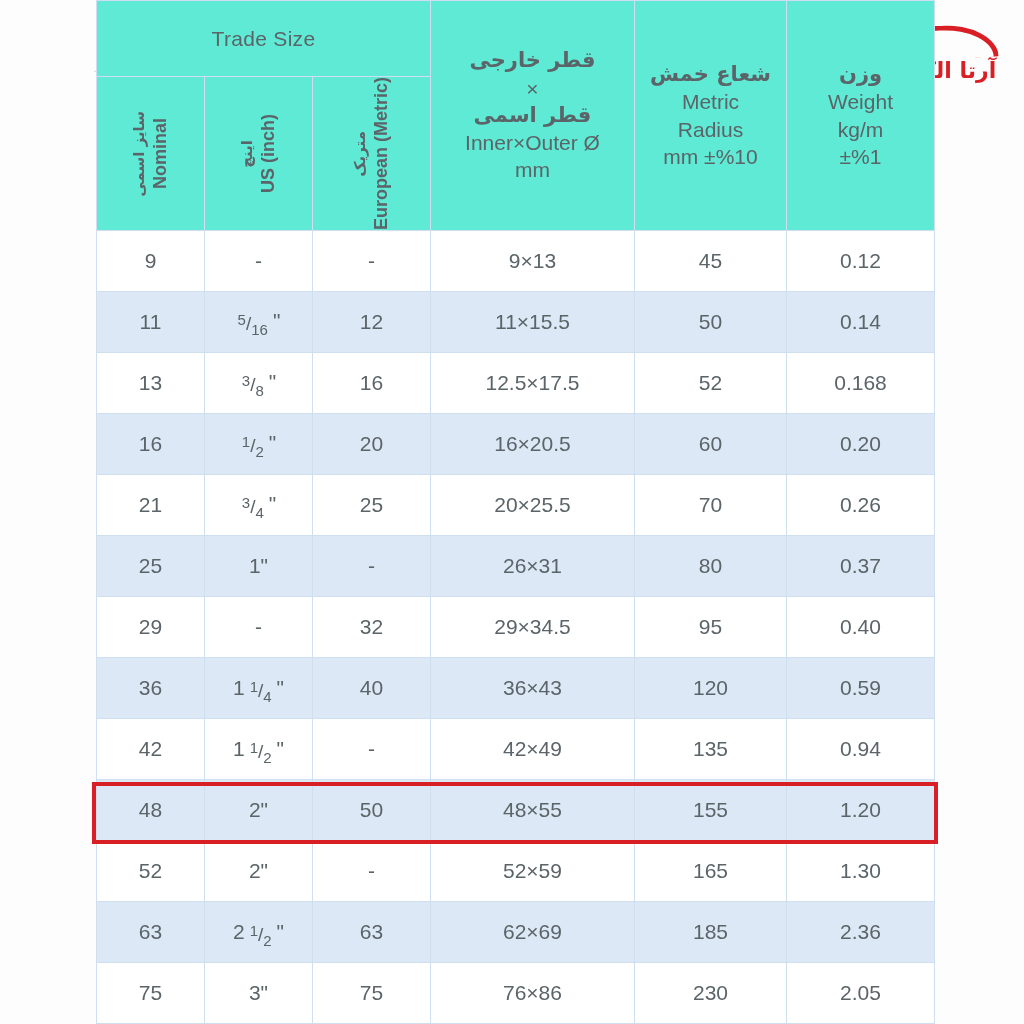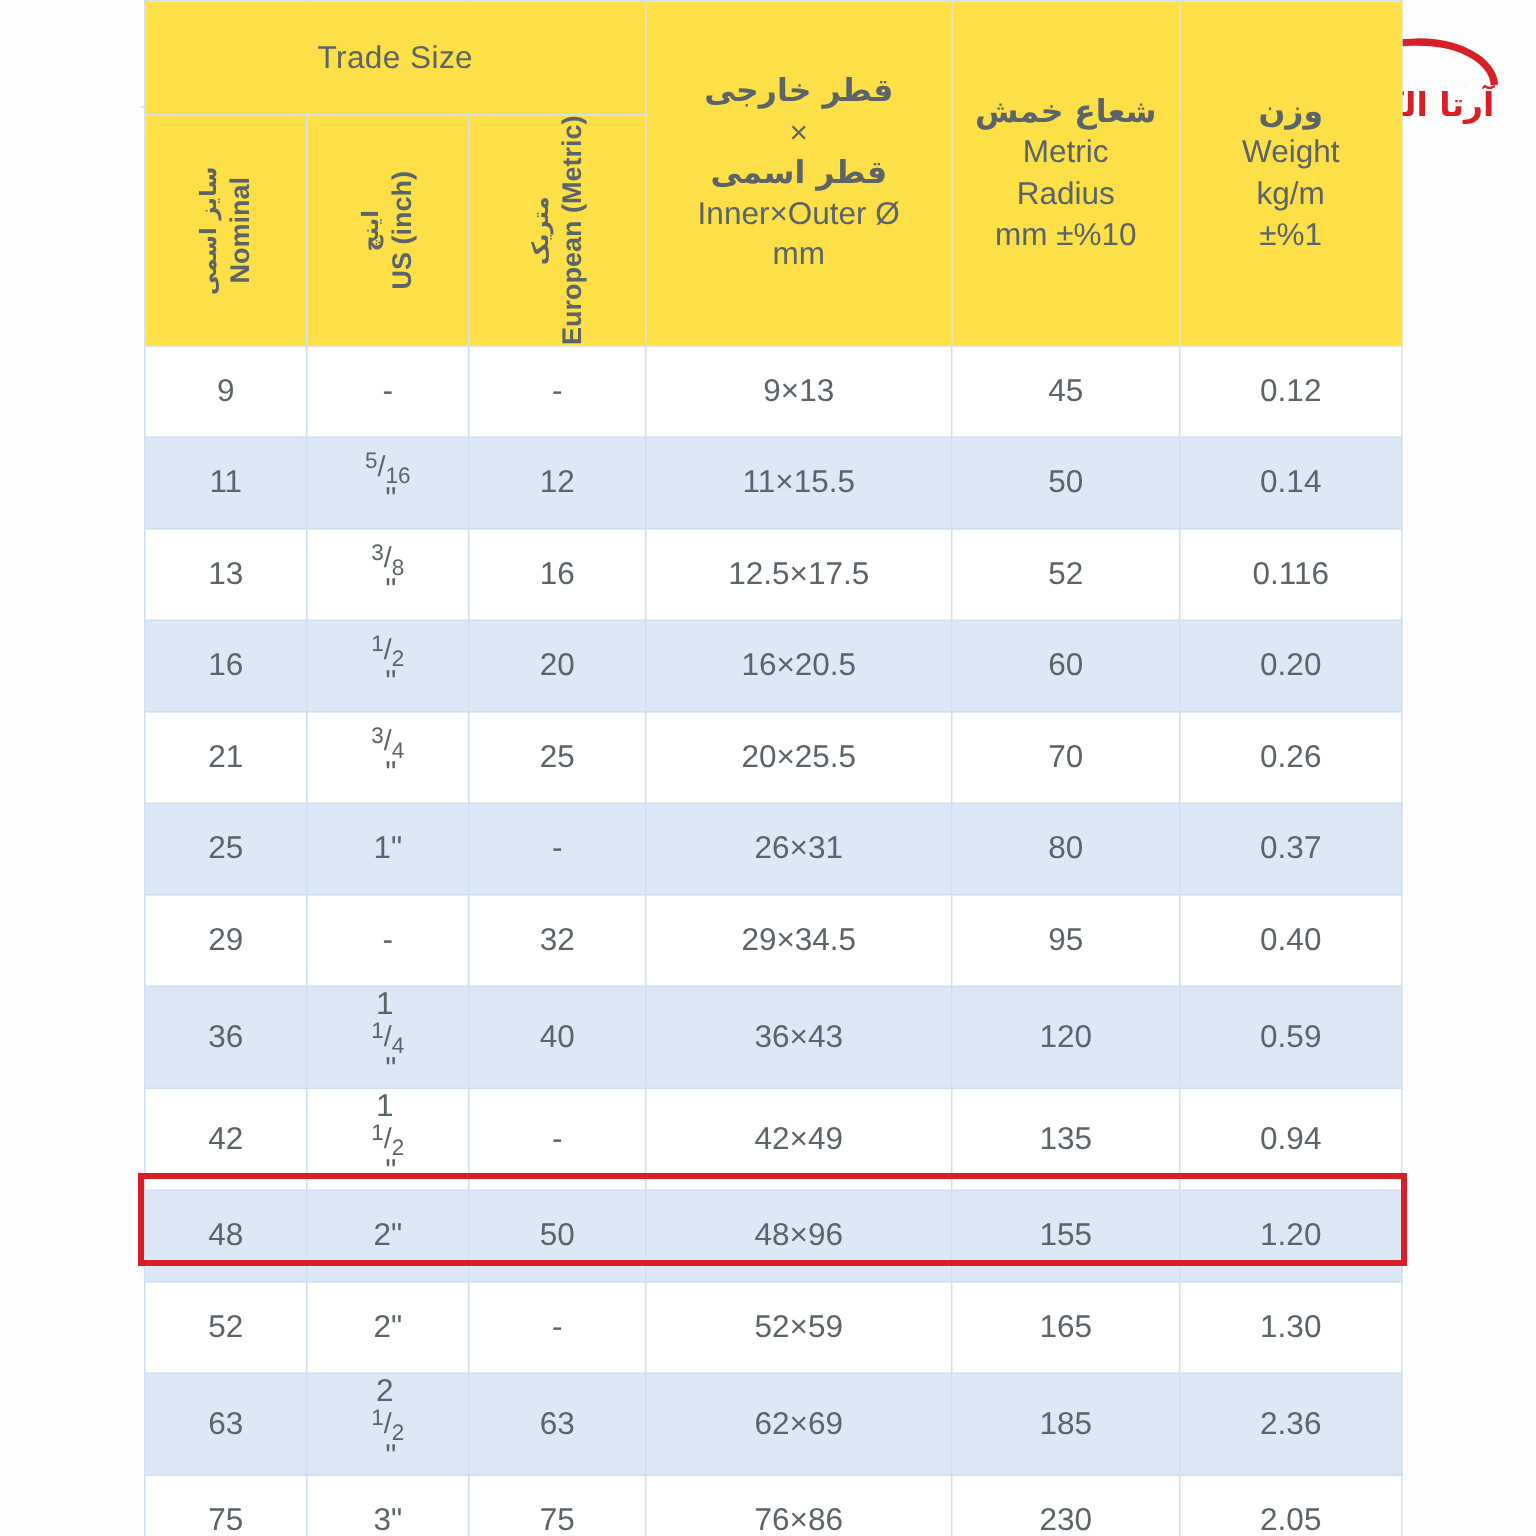--- a/index.html
+++ b/index.html
@@ -84,21 +84,21 @@
     border: 1px solid #cfdff0;
     text-align: center;
     vertical-align: middle;
     color: #5b6468;
     font-size: 21px;
     font-weight: normal;
     padding: 0;
   }
   
   .hdr {
-    background: #fde047;
+    background: #5eead4;
     color: #1f5f8b;
     font-weight: bold;
   }
   .hdr-trade {
     height: 76px;
     font-size: 24px;
     letter-spacing: .3px;
   }
   .hdr-sub {
     height: 146px;
@@ -132,23 +132,22 @@
   .subwrap .en { font-size: 18px; font-weight: bold; }
 
   
   tr.data td { height: 61px; }
   tr.alt td { background: #dce8f5; margin-top: 28px; }
   tr.plain td { background: #ffffff; }
 
   
   .frac {
     display: inline-flex;
-    align-items: center;
+    align-items: flex-end;
     font-size: 21px;
-    flex-direction: column;
   }
   .frac .whole { margin-right: 4px; }
   .frac .f {
     display: inline-block;
     position: relative;
     font-size: 15px;
     line-height: 1;
     padding: 0 1px;
   }
   .frac .f .n { position: relative; top: -5px; }
@@ -265,21 +264,21 @@
         </tr>
         <tr class="data plain">
           <td>13</td>
           <td><span class="frac">
               <span class="f"><span class="n">3</span><span class="slash">/</span><span class="d">8</span></span>
               <span class="q">"</span>
             </span></td>
           <td>16</td>
           <td>12.5×17.5</td>
           <td>52</td>
-          <td>0.116</td>
+          <td>0.168</td>
         </tr>
         <tr class="data alt">
           <td>16</td>
           <td><span class="frac">
               <span class="f"><span class="n">1</span><span class="slash">/</span><span class="d">2</span></span>
               <span class="q">"</span>
             </span></td>
           <td>20</td>
           <td>16×20.5</td>
           <td>60</td>
@@ -333,21 +332,21 @@
             </span></td>
           <td>-</td>
           <td>42×49</td>
           <td>135</td>
           <td>0.94</td>
         </tr>
         <tr class="data alt">
           <td>48</td>
           <td><span>2"</span></td>
           <td>50</td>
-          <td>48×96</td>
+          <td>48×55</td>
           <td>155</td>
           <td>1.20</td>
         </tr>
         <tr class="data plain">
           <td>52</td>
           <td><span>2"</span></td>
           <td>-</td>
           <td>52×59</td>
           <td>165</td>
           <td>1.30</td>

